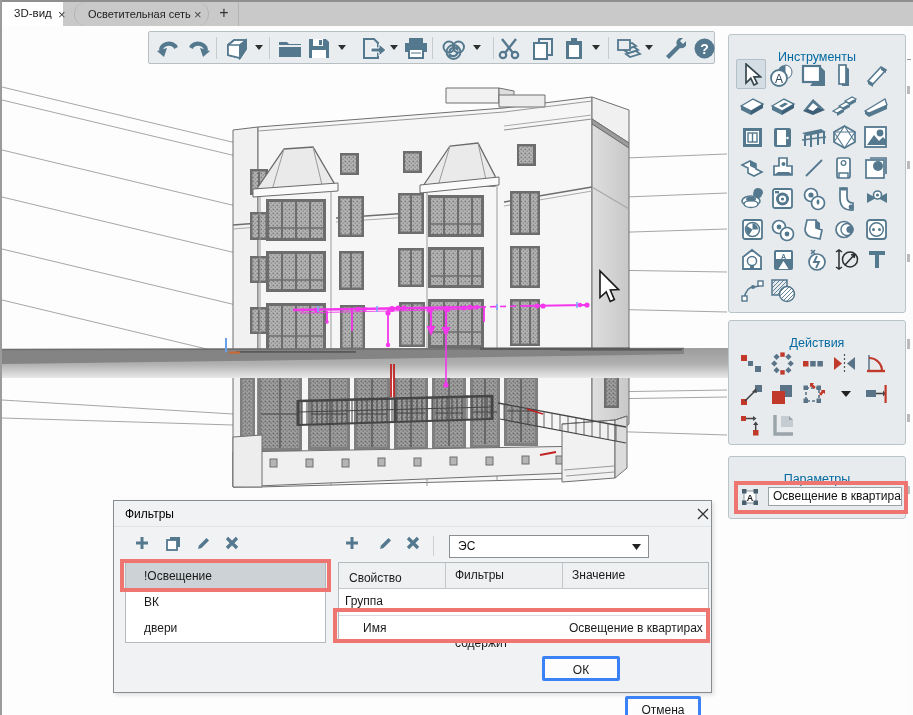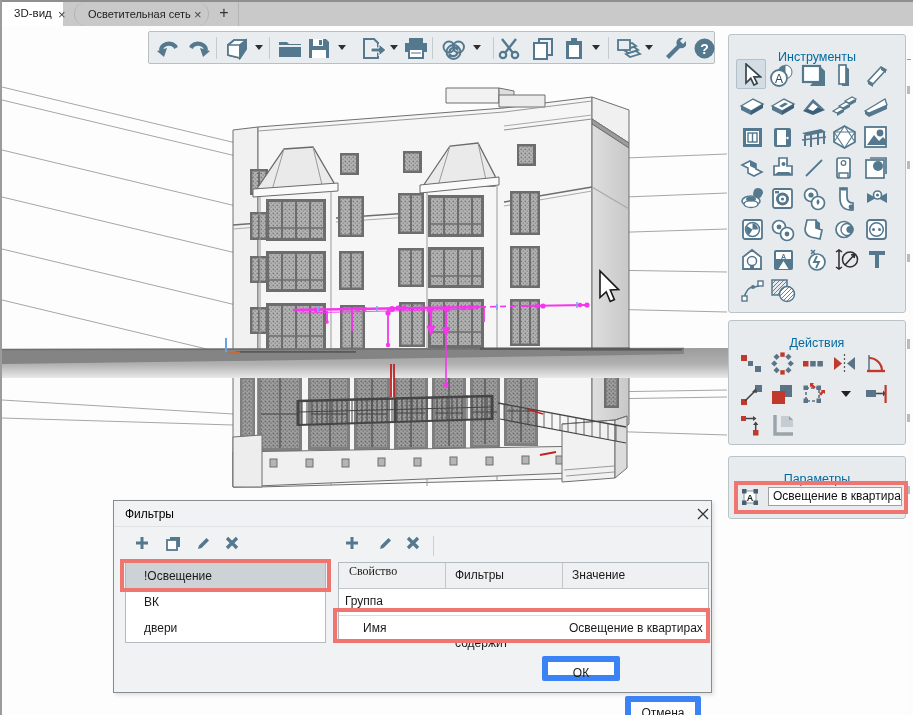--- a/index.html
+++ b/index.html
@@ -26,21 +26,21 @@
 .ptitle { text-align:center; font-size:12.5px; color:#0369a1; padding-top:15px; }
 
 .red { position:absolute; border:4px solid #ee7570; background:transparent; z-index:30; }
 
 #dialog { left:113px; top:500px; width:599px; height:193px; background:#f0f2f3; border:1px solid #868c90; z-index:20; box-shadow:2px 2px 4px rgba(0,0,0,0.12); }
 #dlgtitle { position:absolute; left:11px; top:6px; font-size:12px; color:#000000; }
 .dtb { position:absolute; top:35px; }
 #dlist { position:absolute; left:11px; top:61px; width:201px; height:81px; background:#ffffff; border:1px solid #b3babe; font-size:12px; color:#1a1a1a; }
 .ditem { height:26px; line-height:26px; padding-left:18px; }
 #dtable { position:absolute; left:224px; top:61px; width:371px; height:78px; background:#ffffff; border:1px solid #b3babe; font-size:12px; color:#1a1a1a;}
-.btn { position:absolute; height:25px; background:#fdfdfd; border:6px solid #3b82f6; border-radius:2px; font-size:12px; color:#1a1a1a; text-align:center; line-height:23px; }
+.btn { position:absolute; height:25px; background:#fdfdfd; border:3px solid #3b82f6; border-radius:2px; font-size:12px; color:#1a1a1a; text-align:center; line-height:23px; }
 #combo { position:absolute; left:335px; top:34px; width:200px; height:23px; background:#fff; border:1px solid #898f93; font-size:12px; line-height:21px; padding-left:8px; color:#111;}
 </style>
 </head>
 <body>
 <div id="root">
 <svg class="abs" style="left:2px;top:26px;" width="911" height="689" viewBox="2 26 911 689">
 <defs>
 <pattern id="sp" width="4" height="4" patternUnits="userSpaceOnUse">
           <rect width="4" height="4" fill="#b2b2b2"></rect>
           <rect x="0.6" y="0.7" width="1.4" height="1.4" fill="#757575"></rect>
@@ -719,30 +719,33 @@
  <svg class="dtb" style="left:231px" width="14" height="14" viewBox="0 0 14 14">
         <path d="M7 1 V13 M1 7 H13" stroke="#54788e" stroke-width="3"></path>
       </svg>
  <svg class="dtb" style="left:264px" width="15" height="15" viewBox="0 0 15 15">
         <path d="M2 13 L3 9.5 L10.5 2 L13 4.5 L5.5 12 Z" fill="#54788e"></path>
       </svg>
  <svg class="dtb" style="left:292px" width="14" height="14" viewBox="0 0 14 14">
         <path d="M2 2 L12 12 M12 2 L2 12" stroke="#54788e" stroke-width="3.2"></path>
       </svg>
  <div style="position:absolute;left:319px;top:35px;width:1px;height:20px;background:#ccd1d4;"></div>
+ <div id="combo">ЭС<svg style="position:absolute;right:7px;top:8px" width="9" height="6" viewBox="0 0 9 6">
+          <polygon points="0,0 9,0 4.5,6" fill="#222"></polygon>
+        </svg></div>
  <div id="dlist">
    <div class="ditem" style="background:#ccd2d6;">!Освещение</div>
    <div class="ditem">ВК</div>
    <div class="ditem">двери</div>
  </div>
  <div id="dtable">
    <div style="position:absolute;left:0;top:0;width:369px;height:26px;background:#eef0f1;border-bottom:1px solid #c3c7c9;"></div>
    <div style="position:absolute;left:106px;top:0;width:1px;height:26px;background:#c3c7c9;"></div>
    <div style="position:absolute;left:223px;top:0;width:1px;height:26px;background:#c3c7c9;"></div>
-   <div style="position:absolute;left:10px;top:1px;font-family:Liberation Serif, serif;">Свойство</div>
+   <div style="position:absolute;left:10px;top:8px;">Свойство</div>
    <div style="position:absolute;left:116px;top:5px;">Фильтры</div>
    <div style="position:absolute;left:233px;top:5px;">Значение</div>
    <div style="position:absolute;left:6px;top:31px;">Группа</div>
    <div style="position:absolute;left:0;top:52px;width:369px;height:1px;background:#dadde0;"></div>
    <div style="position:absolute;left:24px;top:58px;">Имя</div>
    <div style="position:absolute;left:116px;top:73px;">содержит</div>
    <div style="position:absolute;left:230px;top:58px;">Освещение в квартирах</div>
  </div>
  <div class="btn" style="left:428px;top:155px;width:78px;">ОК</div>
  <div class="btn" style="left:511px;top:155px;width:76px;margin-top:40px;">Отмена</div>

